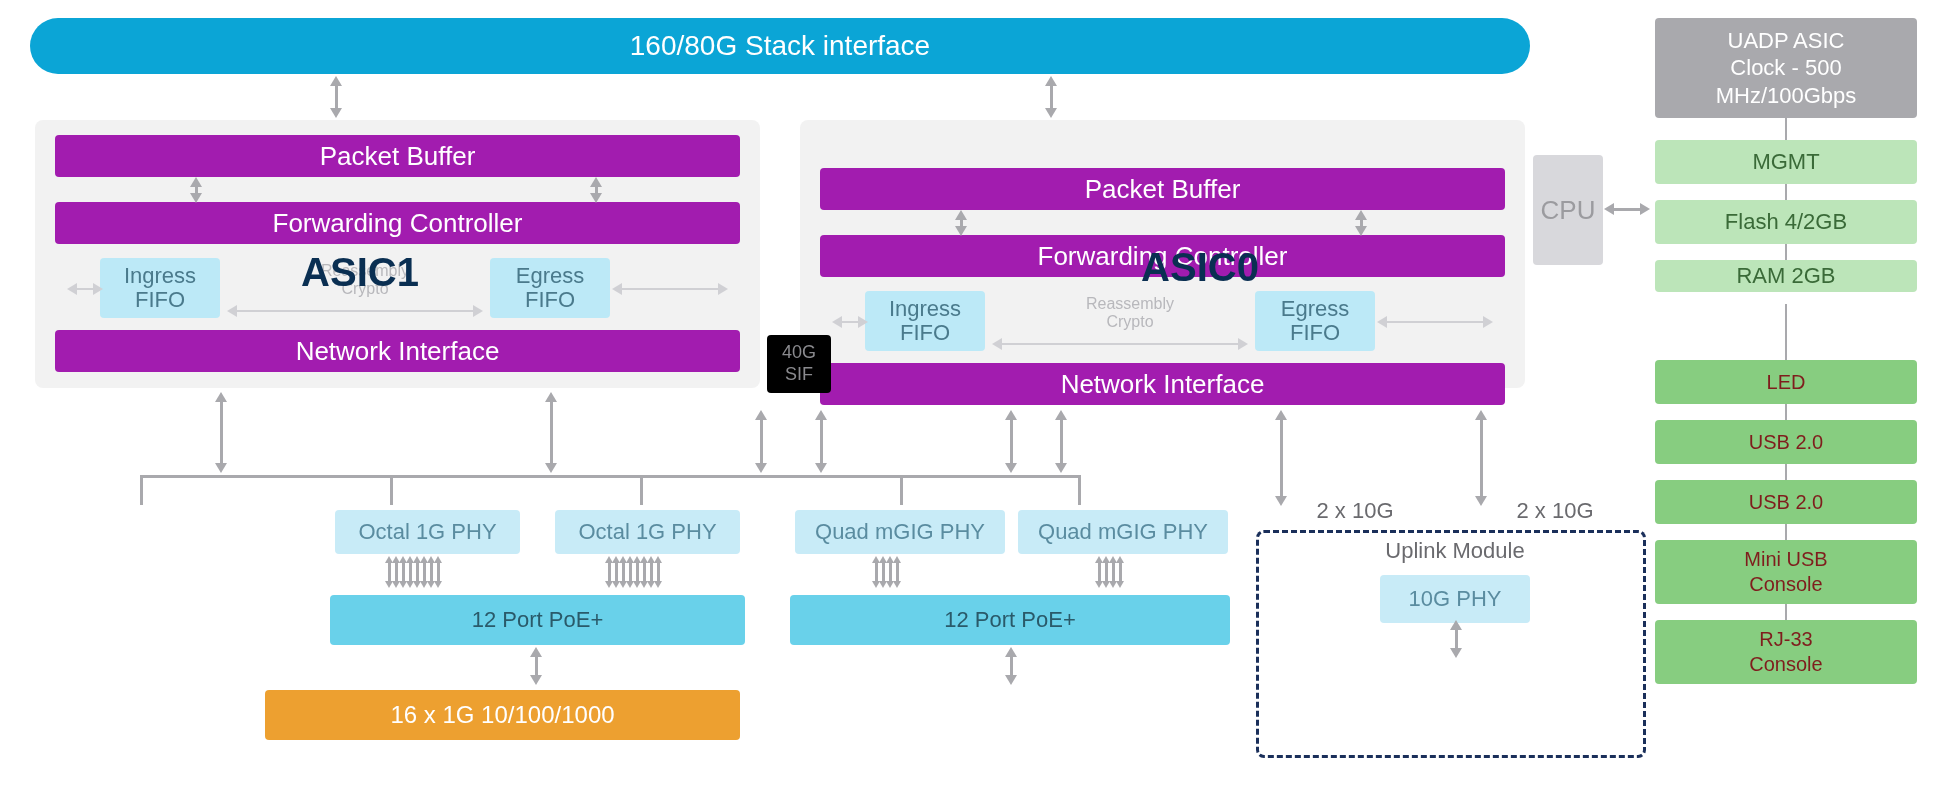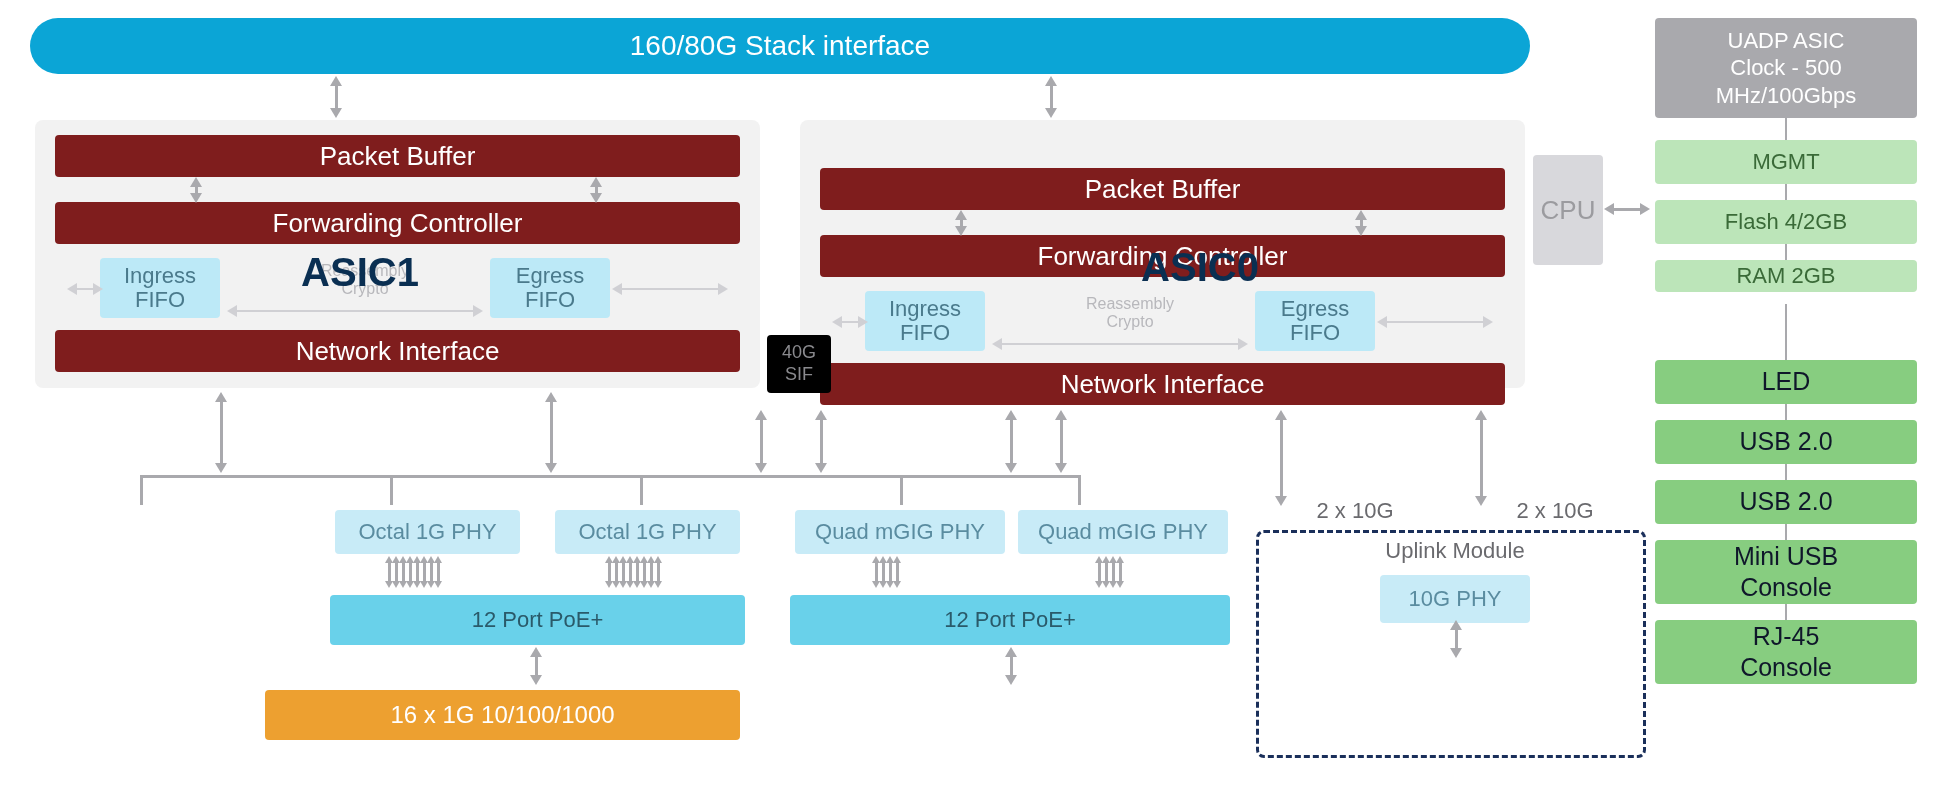--- a/index.html
+++ b/index.html
@@ -1,32 +1,32 @@
 <!DOCTYPE html>
 <html><head>
 <meta charset="utf-8">
 <style>
 *{box-sizing:border-box;margin:0;padding:0;font-family:Arial,Helvetica,sans-serif}
 body{background:#fff;width:1935px;height:808px;position:relative}
 .container{position:absolute;top:0;left:0;width:1935px;height:808px;background:#fff;border-radius:40px;padding:18px}
 .box{position:absolute;display:flex;align-items:center;justify-content:center;border-radius:4px;text-align:center}
 .stack-bar{background:#0ba5d6;color:#fff;font-size:28px;height:56px;border-radius:30px}
 .asic-bg{background:#f2f2f2;border-radius:8px}
-.grey-block{background:#7f1d1d;color:#fff;font-size:26px}
+.grey-block{background:#a21caf;color:#fff;font-size:26px}
 .cpu-block{background:#d8d8dc;color:#9b9b9f;font-size:26px}
 .lightblue{background:#c8ebf7;color:#5a8ca0;font-size:22px}
 .lightblue-lg{background:#bce9f7;color:#4a7a8c;font-size:22px;line-height:1.1}
 .cyan{background:#69d1ea;color:#2a5a6a;font-size:22px}
 .orange{background:#eda030;color:#fff;font-size:24px}
 .sif{background:#000000;color:#8a8a8e;font-size:18px;line-height:1.2}
 .asic-label{color:#0a2f52;font-size:40px;font-weight:600;background:transparent}
 .asic-sub{color:#b8b8bc;font-size:16px;background:transparent}
 .side-grey{background:#a9a9ad;color:#fff;font-size:22px;line-height:1.25}
 .side-lgreen{background:#bce5b9;color:#3a6a38;font-size:22px}
-.side-green{background:#87cd80;color:#0f172a;font-size:25px;line-height:1.25}
+.side-green{background:#87cd80;color:#7f1d1d;font-size:20px;line-height:1.25}
 .uplink-box{border:3px dashed #1a2f5a;border-radius:8px;background:transparent}
 .uplink-title{color:#6a6a6e;font-size:22px;background:transparent}
 .label-txt{color:#6a6a6e;font-size:22px;background:transparent}
 .arrow{position:absolute}
 .arrow-v{width:3px;background:#a9a9ad}
 .arrow-v::before,.arrow-v::after{content:"";position:absolute;left:-5px;width:0;height:0;border-left:6px solid transparent;border-right:6px solid transparent}
 .arrow-v::before{top:-8px;border-bottom:10px solid #a9a9ad}
 .arrow-v::after{bottom:-8px;border-top:10px solid #a9a9ad}
 .arrow-h{height:3px;background:#a9a9ad}
 .arrow-h::before,.arrow-h::after{content:"";position:absolute;top:-5px;width:0;height:0;border-top:6px solid transparent;border-bottom:6px solid transparent}
@@ -170,21 +170,21 @@
 Clock - 500
 MHz/100Gbps</div>
   <div class="box side-lgreen" style="left:1655px;top:140px;width:262px;height:44px">MGMT</div>
   <div class="box side-lgreen" style="left:1655px;top:200px;width:262px;height:44px">Flash 4/2GB</div>
   <div class="box side-lgreen" style="left:1655px;top:260px;width:262px;height:32px">RAM 2GB</div>
   <div class="box side-green" style="left:1655px;top:360px;width:262px;height:44px">LED</div>
   <div class="box side-green" style="left:1655px;top:420px;width:262px;height:44px">USB 2.0</div>
   <div class="box side-green" style="left:1655px;top:480px;width:262px;height:44px">USB 2.0</div>
   <div class="box side-green" style="left:1655px;top:540px;width:262px;height:64px;white-space:pre-line">Mini USB
 Console</div>
-  <div class="box side-green" style="left:1655px;top:620px;width:262px;height:64px;white-space:pre-line">RJ-45
+  <div class="box side-green" style="left:1655px;top:620px;width:262px;height:64px;white-space:pre-line">RJ-33
 Console</div>
 
   <div class="vline" style="left:1785px;top:118px;width:2px;height:22px;background:#a9a9ad"></div>
   <div class="vline" style="left:1785px;top:184px;width:2px;height:16px;background:#a9a9ad"></div>
   <div class="vline" style="left:1785px;top:244px;width:2px;height:16px;background:#a9a9ad"></div>
   <div class="vline" style="left:1785px;top:304px;width:2px;height:56px;background:#a9a9ad"></div>
   <div class="vline" style="left:1785px;top:404px;width:2px;height:16px;background:#a9a9ad"></div>
   <div class="vline" style="left:1785px;top:464px;width:2px;height:16px;background:#a9a9ad"></div>
   <div class="vline" style="left:1785px;top:524px;width:2px;height:16px;background:#a9a9ad"></div>
   <div class="vline" style="left:1785px;top:604px;width:2px;height:16px;background:#a9a9ad"></div>

